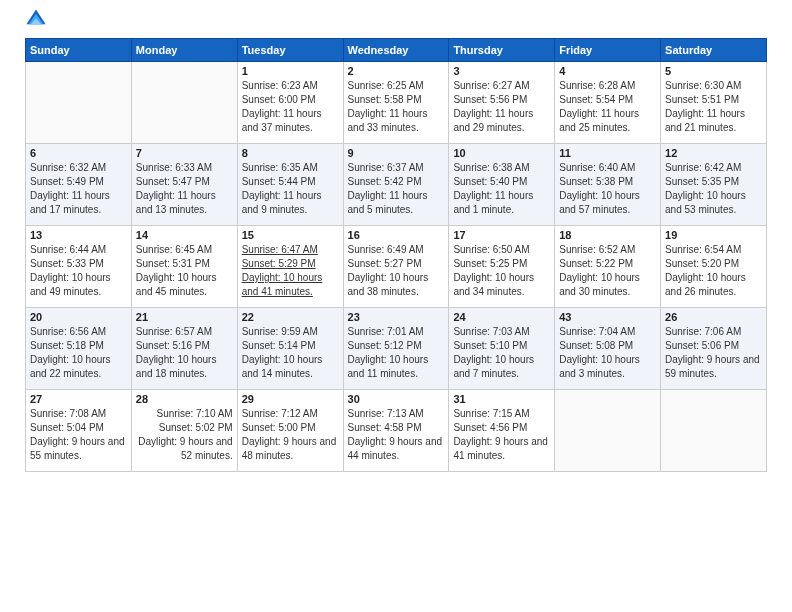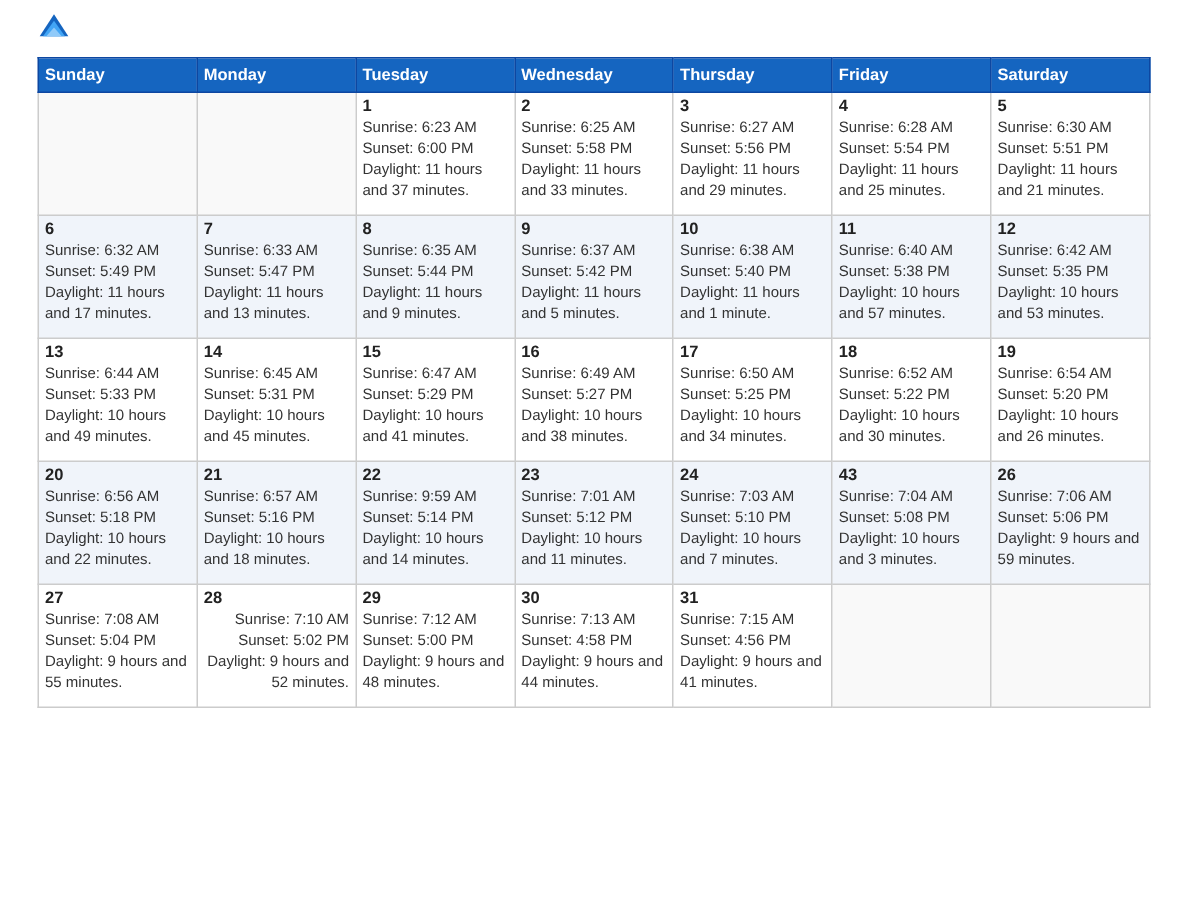--- a/index.html
+++ b/index.html
@@ -214,21 +214,21 @@
 Daylight: 10 hours and 49 minutes.</div>
           </td>
           <td>
             <span class="day-num">14</span>
             <div class="day-info" style="white-space: pre-line;">Sunrise: 6:45 AM
 Sunset: 5:31 PM
 Daylight: 10 hours and 45 minutes.</div>
           </td>
           <td>
             <span class="day-num">15</span>
-            <div class="day-info" style="white-space: pre-line;">Sunrise: 6:47 AM
+            <div class="day-info" style="white-space: pre-line; text-decoration: underline;">Sunrise: 6:47 AM
 Sunset: 5:29 PM
 Daylight: 10 hours and 41 minutes.</div>
           </td>
           <td>
             <span class="day-num">16</span>
             <div class="day-info" style="white-space: pre-line;">Sunrise: 6:49 AM
 Sunset: 5:27 PM
 Daylight: 10 hours and 38 minutes.</div>
           </td>
           <td>

